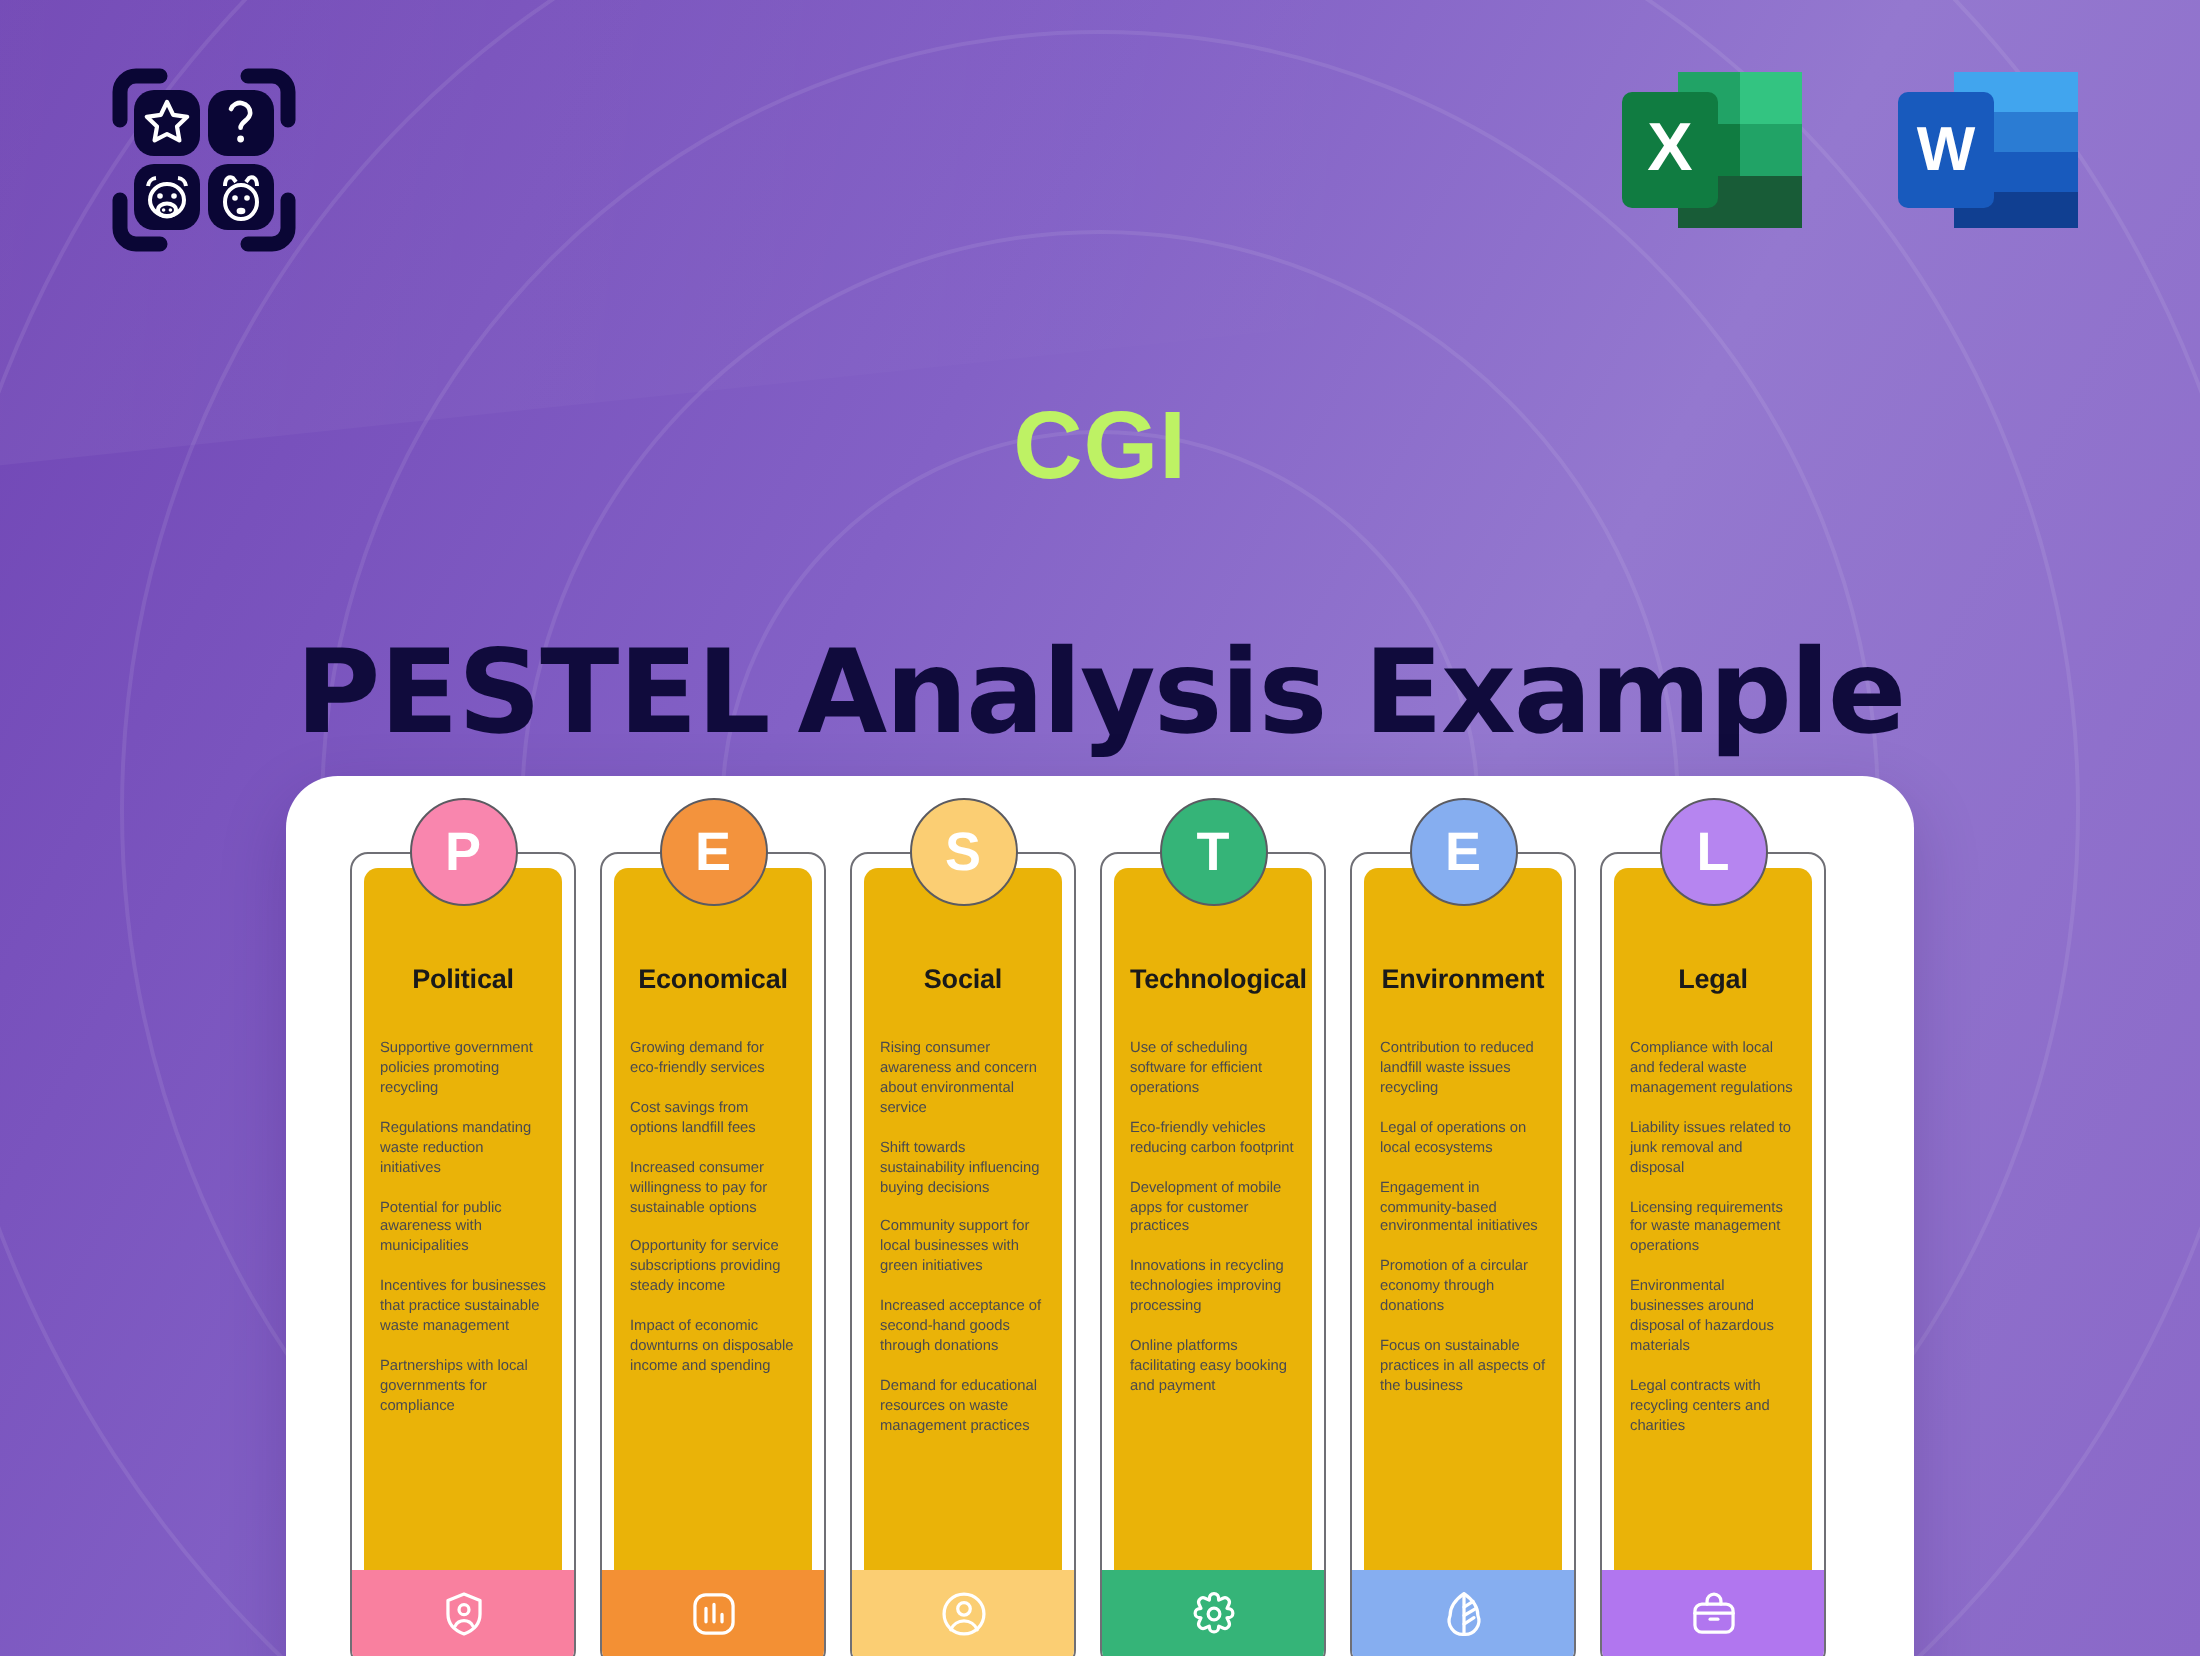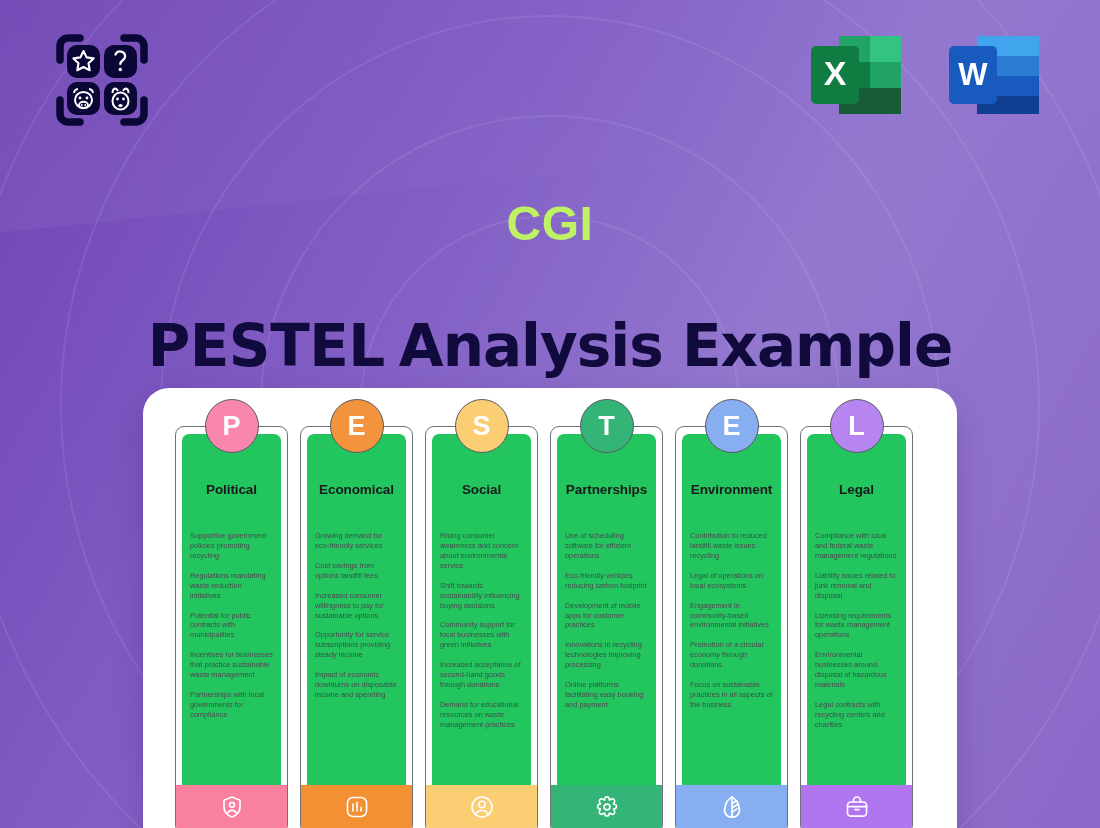--- a/index.html
+++ b/index.html
@@ -75,21 +75,21 @@
     width:113px;
     height:408px;
     background:#ffffff;
     border:1.3px solid #6f6f75;
     border-radius:9px;
     display:flex; flex-direction:column;
     padding:7px 6px 0 6px;
   }
   .col-inner{
     flex:1;
-    background:#22c55e;
+    background:#eab308;
     border-radius:7px 7px 0 0;
     padding:8px 8px 0 8px;
     display:flex; flex-direction:column;
     overflow:hidden;
   }
   .col-letter{
     position:absolute;
     top:-28px; left:50%; transform:translateX(-50%);
     width:54px; height:54px; border-radius:50%;
     border:1.4px solid #5b5b61;
@@ -100,21 +100,21 @@
   }
   .col-title{
     margin-top:40px;
     text-align:center;
     font-size:13.5px; font-weight:bold; color:#1a1a1a;
     letter-spacing:-.1px;
     white-space:nowrap;
     font-family:"Liberation Sans", sans-serif;
   }
   .col-points{
-    margin-top:34px;
+    margin-top:22px;
     display:flex; flex-direction:column; gap:10px;
   }
   .col-point{
     font-size:7.4px; line-height:1.34;
     color:#4a4a4f;
     font-family:"Liberation Sans", sans-serif;
   }
   .col-icon-box{
     height:48px;
     margin:0 -6px -0px -6px;
@@ -202,21 +202,21 @@
 
 <div id="board">
   <div id="columns">
       <div class="pestel-col">
         <div class="col-letter" style="background: rgb(249, 134, 174);">P</div>
         <div class="col-inner">
           <div class="col-title">Political</div>
           <div class="col-points">
             <div class="col-point">Supportive government policies promoting recycling</div>
             <div class="col-point">Regulations mandating waste reduction initiatives</div>
-            <div class="col-point">Potential for public contracts with municipalities</div>
+            <div class="col-point">Potential for public awareness with municipalities</div>
             <div class="col-point">Incentives for businesses that practice sustainable waste management</div>
             <div class="col-point">Partnerships with local governments for compliance</div>
           </div>
         </div>
         <div class="col-icon-box" style="background: rgb(249, 128, 159);">
           <span><svg viewBox="0 0 24 24" fill="none" stroke="#fff" stroke-width="1.5" stroke-linecap="round" stroke-linejoin="round">
               <path d="M12 2.8 4.6 5.8v6.2c0 4.6 3.1 7.6 7.4 9.2 4.3-1.6 7.4-4.6 7.4-9.2V5.8L12 2.8z"></path>
               <circle cx="12" cy="10" r="2.3"></circle>
               <path d="M7.9 17.6a4.6 4.6 0 0 1 8.2 0"></path>
             </svg></span>
@@ -257,21 +257,21 @@
           <span><svg viewBox="0 0 24 24" fill="none" stroke="#fff" stroke-width="1.5" stroke-linecap="round" stroke-linejoin="round">
               <circle cx="12" cy="12" r="9.2"></circle>
               <circle cx="12" cy="9.6" r="2.9"></circle>
               <path d="M5.9 19.3a6.6 6.6 0 0 1 12.2 0"></path>
             </svg></span>
         </div>
       </div>
       <div class="pestel-col">
         <div class="col-letter" style="background: rgb(53, 180, 120);">T</div>
         <div class="col-inner">
-          <div class="col-title">Partnerships</div>
+          <div class="col-title">Technological</div>
           <div class="col-points">
             <div class="col-point">Use of scheduling software for efficient operations</div>
             <div class="col-point">Eco-friendly vehicles reducing carbon footprint</div>
             <div class="col-point">Development of mobile apps for customer practices</div>
             <div class="col-point">Innovations in recycling technologies improving processing</div>
             <div class="col-point">Online platforms facilitating easy booking and payment</div>
           </div>
         </div>
         <div class="col-icon-box" style="background: rgb(53, 180, 120);">
           <span><svg viewBox="0 0 24 24" fill="none" stroke="#fff" stroke-width="1.5" stroke-linecap="round" stroke-linejoin="round">

